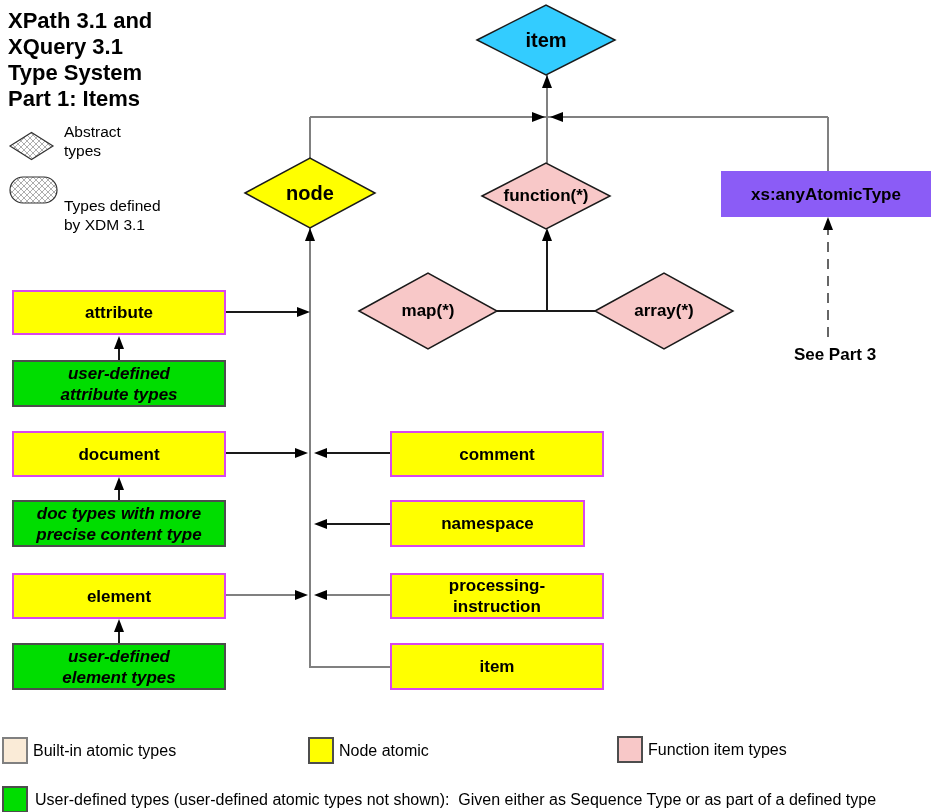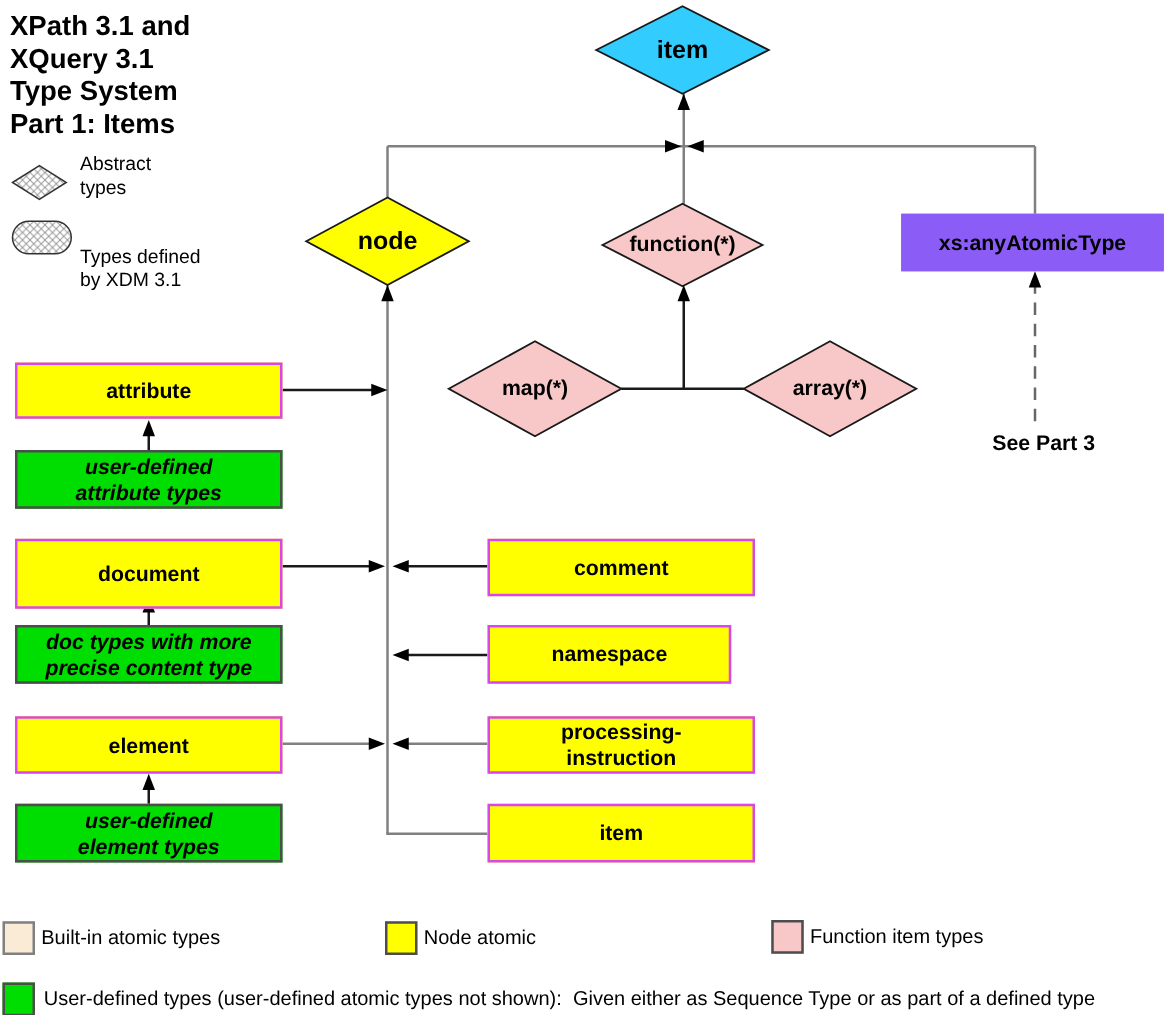--- a/index.html
+++ b/index.html
@@ -116,21 +116,21 @@
   <div class="abs dlabel fs17" style="left:482px;top:163px;width:128px;height:66px;">function(*)</div>
   <div class="abs dlabel fs17" style="left:359px;top:273px;width:138px;height:76px;">map(*)</div>
   <div class="abs dlabel fs17" style="left:595px;top:273px;width:138px;height:76px;">array(*)</div>
 
   <div class="abs rect beige" style="left:721px;top:171px;width:210px;height:46px;">xs:anyAtomicType</div>
 
   <div class="abs rect yellow" style="left:12px;top:290px;width:214px;height:45px;">attribute</div>
   <div class="abs rect green" style="left:12px;top:360px;width:214px;height:47px;">user-defined
 attribute types</div>
 
-  <div class="abs rect yellow" style="left:12px;top:431px;width:214px;height:56px;">document</div>
+  <div class="abs rect yellow" style="left:12px;top:431px;width:214px;height:46px;">document</div>
   <div class="abs rect green" style="left:12px;top:500px;width:214px;height:47px;">doc types with more
 precise content type</div>
 
   <div class="abs rect yellow" style="left:12px;top:573px;width:214px;height:46px;">element</div>
   <div class="abs rect green" style="left:12px;top:643px;width:214px;height:47px;">user-defined
 element types</div>
 
   <div class="abs rect yellow" style="left:390px;top:431px;width:214px;height:46px;">comment</div>
   <div class="abs rect yellow" style="left:390px;top:500px;width:195px;height:47px;">namespace</div>
   <div class="abs rect yellow" style="left:390px;top:573px;width:214px;height:46px;">processing-

